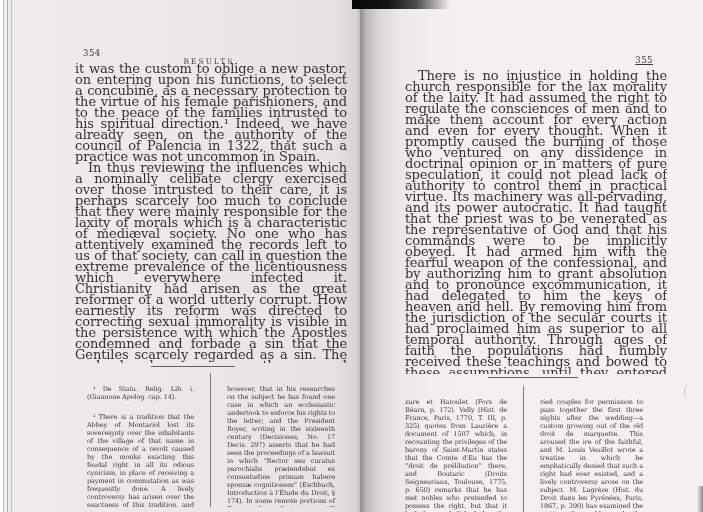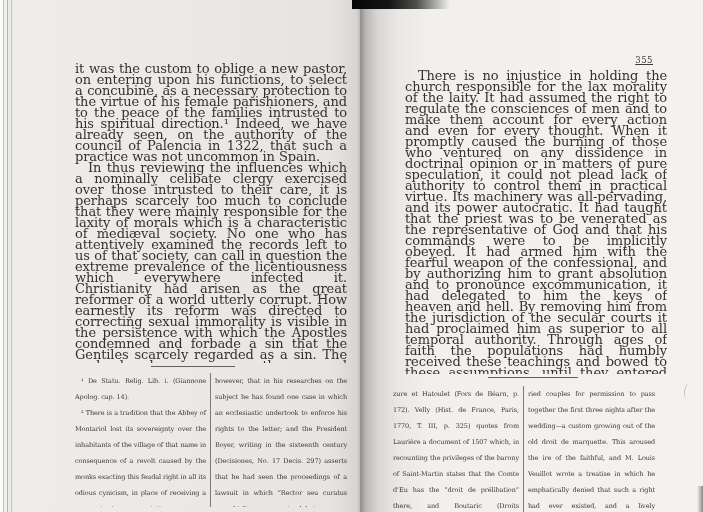--- a/index.html
+++ b/index.html
@@ -60,33 +60,37 @@
   .fn-rule{position:absolute; height:1px; background:#63615e;}
   .page-left  .fn-rule{top:366px; left:136px; width:84px;}
   .page-right .fn-rule{top:377px; left:128px; width:90px;}
   .footnotes{position:absolute; display:flex;}
   .page-left  .footnotes{top:373px; left:60px; width:272px;}
   .page-right .footnotes{top:386px; left:33px; width:262px;}
   .fn-col{width:50%; box-sizing:border-box; max-height:134px; overflow:hidden;}
   .fn-col:first-child{padding-right:4px; border-right:1px solid #7b7a77;}
   .fn-col:last-child{padding-left:4px;}
   .fn{
-    margin:0; font-size:6.5px; line-height:16px; letter-spacing:-0.1px;
+    margin:12px; font-size:6.5px; line-height:8px; letter-spacing:-0.1px;
     text-align:justify; color:#3a3835; text-indent:6px;
   }
   .fn.flush{text-indent:0;}
 </style>
 </head>
 <body>
 
 <div class="scan">
 
   <div class="edges"></div>
 
   <section class="page page-left">
+    <header class="pg-header">
+      <span class="pg-num">354</span>
+      <span class="pg-title">RESULTS.</span>
+    </header>
     <div class="body-text">
       <p class="para flush">it was the custom to oblige a new pastor, on entering upon his functions, to select a concubine, as a necessary protection to the virtue of his female parishioners, and to the peace of the families intrusted to his spiritual direction.¹ Indeed, we have already seen, on the authority of the council of Palencia in 1322, that such a practice was not uncommon in Spain.</p>
       <p class="para">In thus reviewing the influences which a nominally celibate clergy exercised over those intrusted to their care, it is perhaps scarcely too much to conclude that they were mainly responsible for the laxity of morals which is a characteristic of mediæval society. No one who has attentively examined the records left to us of that society, can call in question the extreme prevalence of the licentiousness which everywhere infected it. Christianity had arisen as the great reformer of a world utterly corrupt. How earnestly its reform was directed to correcting sexual immorality is visible in the persistence with which the Apostles condemned and forbade a sin that the Gentiles scarcely regarded as a sin. The early church was consequently pure, and its very asceticism is a measure of the energy of its protest against the all-pervading license which surrounded it. Its teachings, as we have seen, remained unchanged. Fornication continued to be a mortal sin, yet the period of its unquestioned domination over the conscience of Europe was the very period in which license among the Teutonic races was most unchecked. A church which, though founded on the Gospel, and wielding the illimitable power of the Roman hierarchy, could yet allow the feudal principle to extend to the “jus primæ noctis” or “droit de marquette,” and whose ministers in their character of temporal seigneurs could even occasionally claim the disgusting right themselves² was evidently exercising its influence not for good but for evil.</p>
     </div>
     <div class="fn-rule"></div>
     <div class="footnotes">
       <div class="fn-col">
         <p class="fn">¹ De Statu. Relig. Lib. i. (Giannone Apolog. cap. 14).</p>
         <p class="fn">² There is a tradition that the Abbey of Montariol lost its sovereignty over the inhabitants of the village of that name in consequence of a revolt caused by the monks exacting this feudal right in all its odious cynicism, in place of receiving a payment in commutation as was frequently done. A lively controversy has arisen over the exactness of this tradition, and the Abbé Marcellin, in his edition of Le Bret’s Histoire de Montauban seems to me to have successfully proved its falsity. He admits,</p>
       </div>

